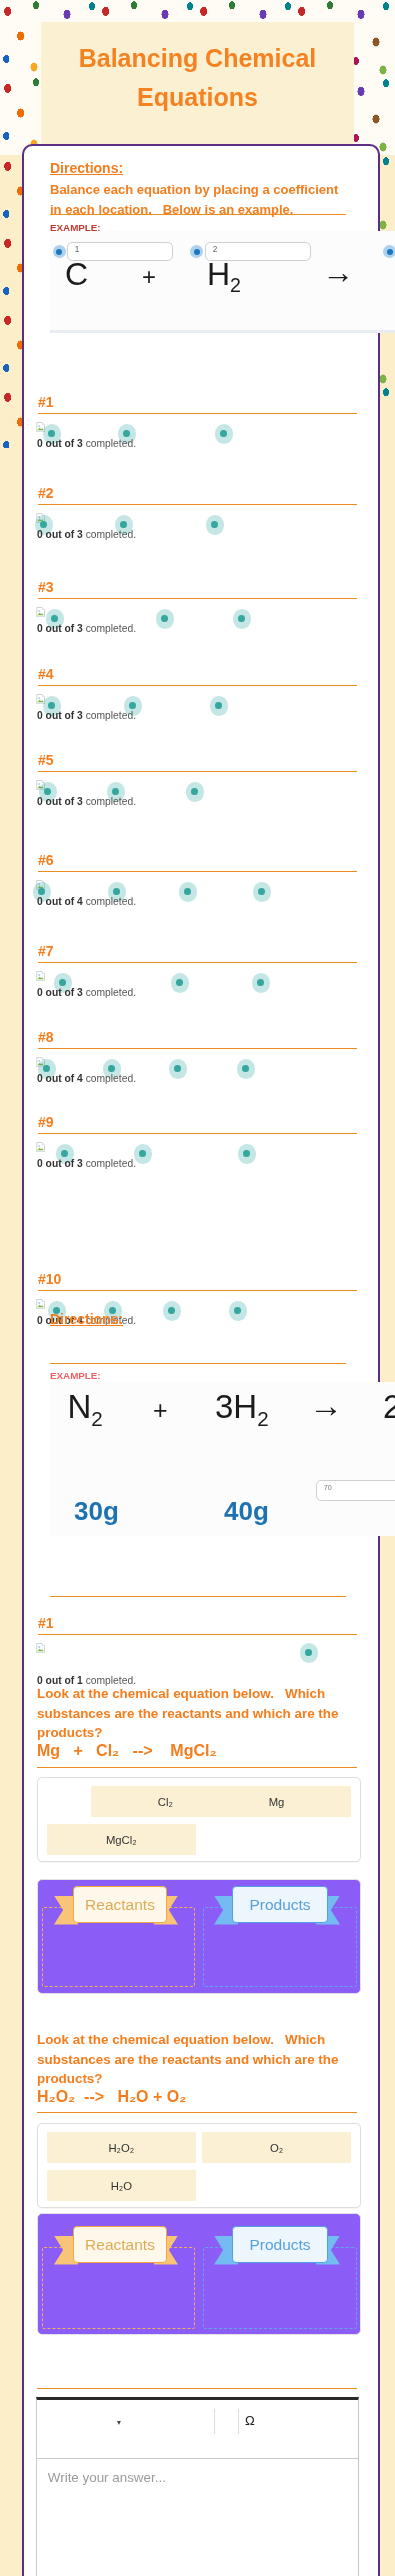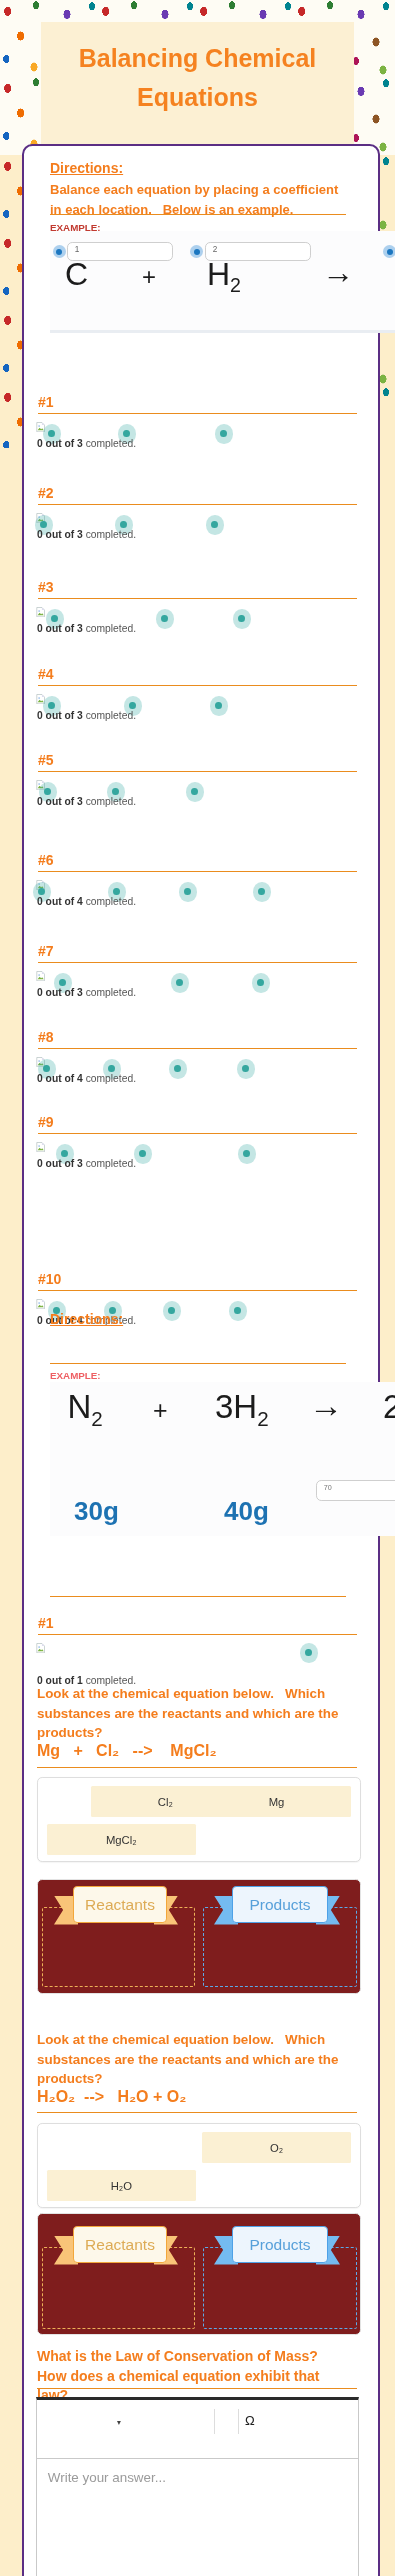--- a/index.html
+++ b/index.html
@@ -37,21 +37,21 @@
   .bdot i{position:absolute;left:3.6px;top:3.6px;width:6.2px;height:6.2px;border-radius:50%;background:#1b76c0;}
   .prog{font-size:10.3px;color:#555;}
   .prog b{color:#333;}
   .exlabel{font-size:9.8px;font-weight:bold;}
   .imgbox{background:#fcfcfd;border-bottom:3.1px solid #e9edf2;overflow:hidden;}
   .bigch{font-size:32px;color:#1c1c1c;}
   .bigch sub{font-size:19.6px;}
   .coefinput{background:#fff;border:0.5px solid #cfcfcf;border-radius:5.2px;font-size:8.2px;color:#666;padding:2.1px 0 0 6.7px;font-family:"Liberation Sans",sans-serif;}
   .chipcard{background:#ffffff;border:0.5px solid #dedede;border-radius:5.2px;box-shadow:0 0.5px 1px rgba(0,0,0,.04);}
   .chip{background:#fbf0d3;border-radius:1.5px;font-size:11.3px;color:#333;display:flex;align-items:center;justify-content:center;}
-  .rpcard{background:#7f1d1d;border:0.5px solid #e3e3e3;border-radius:5.2px;}
+  .rpcard{background:#8b5cf6;border:0.5px solid #e3e3e3;border-radius:5.2px;}
   .zone{border:1.5px dashed #eeb158;border-radius:2.1px;}
   .zone.blue{border-color:#5ca9e8;}
   .flag{background:#f9c478;}
   .flag.blue{background:#74bbf1;}
   .flag.nl{clip-path:polygon(0 0,100% 0,100% 100%,0 100%,38% 50%);}
   .flag.nr{clip-path:polygon(0 0,100% 0,62% 50%,100% 100%,0 100%);}
   .riblabel{background:#fdf8ea;border:1.5px solid #f2a73b;border-radius:4.1px;display:flex;align-items:center;justify-content:center;font-size:15.5px;color:#ddab55;}
   .riblabel.blue{background:#edf5fd;border-color:#4ea1e7;color:#57a0da;}
   .editor{background:#fff;border:0.5px solid #c9c9c9;border-top:3.6px solid #2a2a2a;}
   .vline{width:0.5px;background:#ddd;}
@@ -386,36 +386,36 @@
     <div class="abs flag blue nl" style="left:176px;top:15.5px;width:24px;height:29px;"></div>
     <div class="abs flag blue nr" style="left:278px;top:15.5px;width:24px;height:29px;"></div>
     <div class="abs riblabel blue" style="left:194px;top:6.2px;width:94px;height:35px;">Products</div>
   </div>
 
   <div class="abs prompt" style="left:37px;top:2030px;width:309px;">Look at the chemical equation below.   Which substances are the reactants and which are the products?</div>
   <div class="abs eqline" style="left:37px;top:2088px;">H₂O₂  --&gt;   H₂O + O₂</div>
   <div class="abs rule" style="left:37px;top:2112px;width:320px;"></div>
 
   <div class="abs chipcard" style="left:37px;top:2123px;width:322px;height:83px;">
+    <div class="abs chip" style="left:8.8px;top:8.2px;width:149px;height:31px;">H₂O₂</div>
     <div class="abs chip" style="left:8.8px;top:46px;width:149px;height:31px;">H₂O</div>
     <div class="abs chip" style="left:164px;top:8.2px;width:149px;height:31px;">O₂</div>
   </div>
 
   <div class="abs rpcard" style="left:37px;top:2213px;width:322px;height:120px;">
     <div class="abs zone" style="left:3.6px;top:33px;width:151px;height:80px;"></div>
     <div class="abs zone blue" style="left:165px;top:33px;width:152px;height:80px;"></div>
     <div class="abs flag nl" style="left:16px;top:21.6px;width:24px;height:29px;"></div>
     <div class="abs flag nr" style="left:116px;top:21.6px;width:24px;height:29px;"></div>
     <div class="abs riblabel" style="left:35px;top:12.4px;width:92px;height:35px;">Reactants</div>
     <div class="abs flag blue nl" style="left:176px;top:21.6px;width:24px;height:29px;"></div>
     <div class="abs flag blue nr" style="left:278px;top:21.6px;width:24px;height:29px;"></div>
     <div class="abs riblabel blue" style="left:194px;top:12.4px;width:94px;height:35px;">Products</div>
   </div>
 
-  <div class="abs prompt" style="left:37px;top:2347px;width:314px;font-size:14px;">What is the Law of Conservation of Mass? How does a chemical equation exhibit that law?</div>
   <div class="abs rule" style="left:37px;top:2388px;width:320px;"></div>
 
   <div class="abs editor" style="left:36px;top:2397px;width:323px;height:275px;box-sizing:border-box;">
     <div class="abs" style="left:80px;top:17.5px;font-size:7.7px;color:#444;">▾</div>
     <div class="abs vline" style="left:177px;top:9.3px;height:25px;"></div>
     <div class="abs vline" style="left:201px;top:9.3px;height:25px;"></div>
     <div class="abs" style="left:208px;top:13.4px;font-size:13px;color:#222;">Ω</div>
     <div class="abs" style="left:0;top:58px;width:322px;border-top:1px solid #c9c9c9;"></div>
     <div class="abs" style="left:10.8px;top:70px;font-size:13.4px;color:#9b9b9b;">Write your answer...</div>
   </div>

